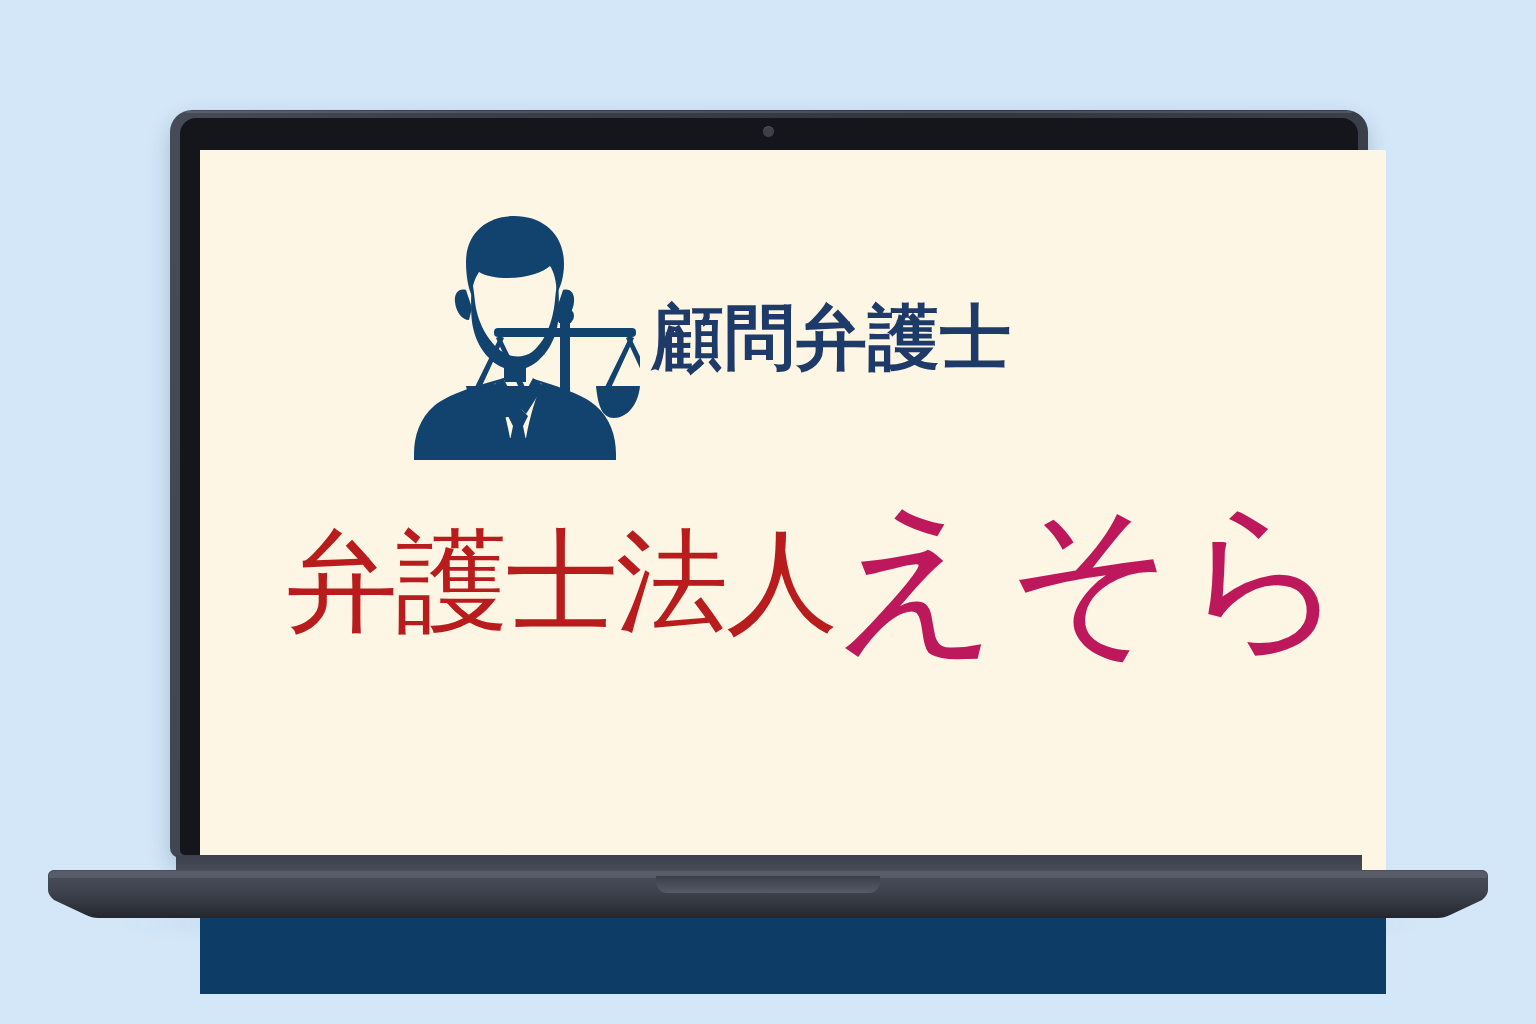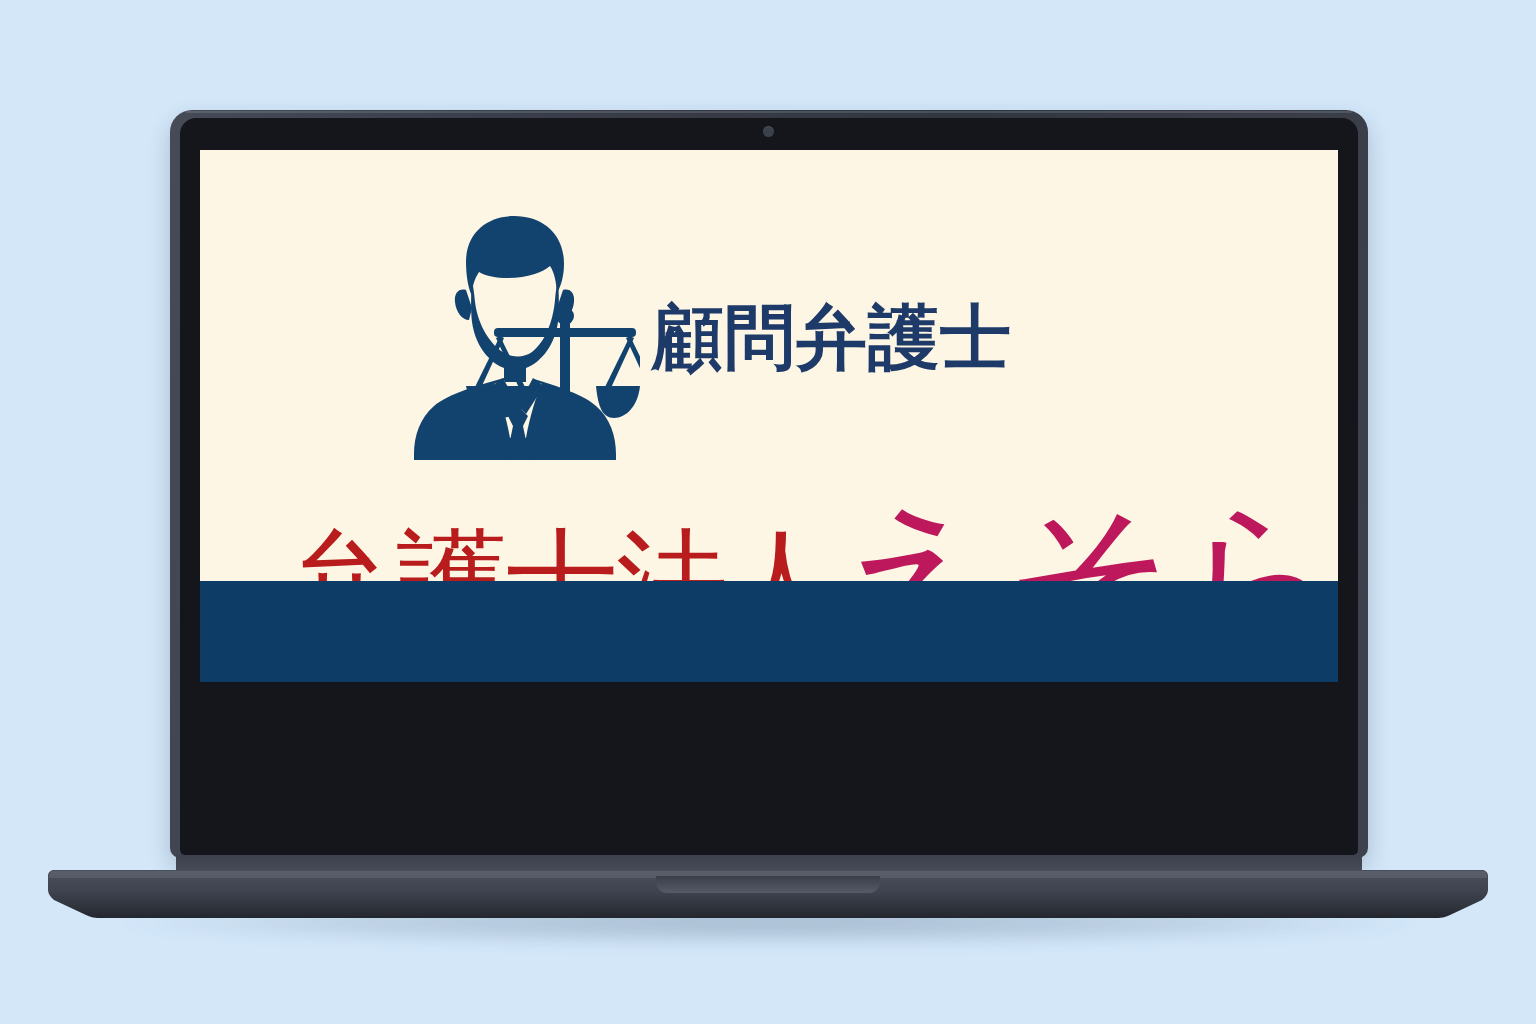--- a/index.html
+++ b/index.html
@@ -92,23 +92,24 @@
     background: #3c4049;
     box-shadow: inset 0 1px 1px rgba(255,255,255,0.10);
   }
 
   
   .screen {
     position: absolute;
     left: 200px;
     top: 150px;
     width: 1138px;
-    height: 532px;
+    height: 844px;
     background: #fdf6e4;
     overflow: hidden;
+    padding-left: 48px;
   }
 
   
   .screen-band {
     position: absolute;
     left: 0;
     bottom: 0;
     width: 100%;
     height: 101px;
     background: #0d3c67;

